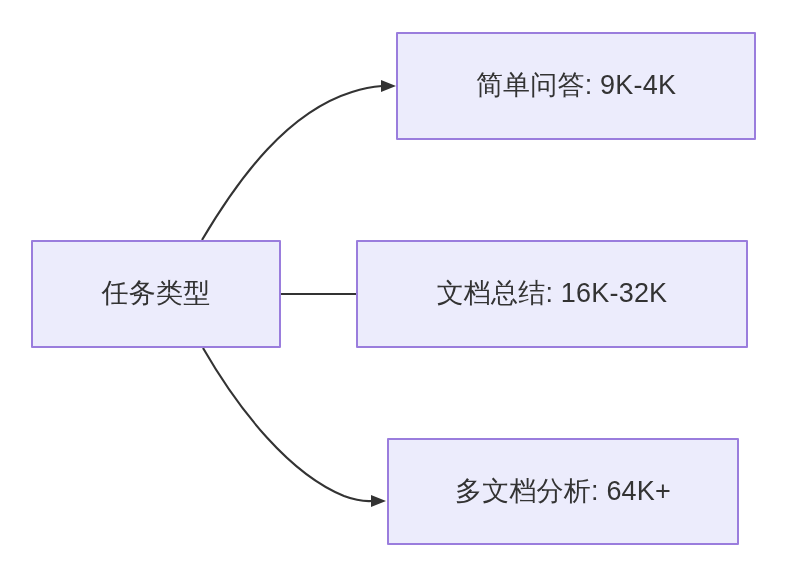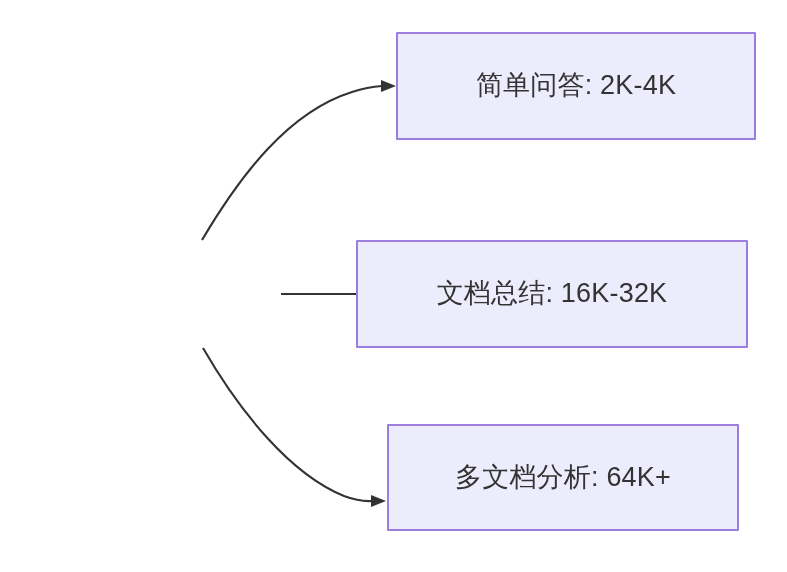--- a/index.html
+++ b/index.html
@@ -79,21 +79,21 @@
     height: 108px;
   }
   #node-doc-summary {
     left: 356px;
     top: 240px;
     width: 392px;
     height: 108px;
   }
   #node-multi-doc {
     left: 387px;
-    top: 424px;
+    top: 438px;
     width: 352px;
     height: 107px;
   }
 </style>
 </head>
 <body>
 
 <div id="diagram-canvas">
 
   <svg id="edges-layer" viewBox="0 0 787 572" width="787" height="572" xmlns="http://www.w3.org/2000/svg">
@@ -107,23 +107,26 @@
       <path class="edge-path" d="M 281,294 L 364,294"></path>
       <polygon class="edge-arrowhead" points="378,294 363,288 363,300"></polygon>
     </g>
 
     <g>
       <path class="edge-path" d="M 203,348 C 240,412 290,474 344,496 C 356,500.5 364,501.5 372,501"></path>
       <polygon class="edge-arrowhead" points="386,501 371,495 371,507"></polygon>
     </g>
   </svg>
 
+  <div class="node" id="node-source">
+    <span class="node-label">任务类型</span>
+  </div>
 
   <div class="node" id="node-simple-qa">
-    <span class="node-label">简单问答: 2K-4K</span>
+    <span class="node-label">简单问答: 9K-4K</span>
   </div>
 
   <div class="node" id="node-doc-summary">
     <span class="node-label">文档总结: 16K-32K</span>
   </div>
 
   <div class="node" id="node-multi-doc">
     <span class="node-label">多文档分析: 64K+</span>
   </div>
 

